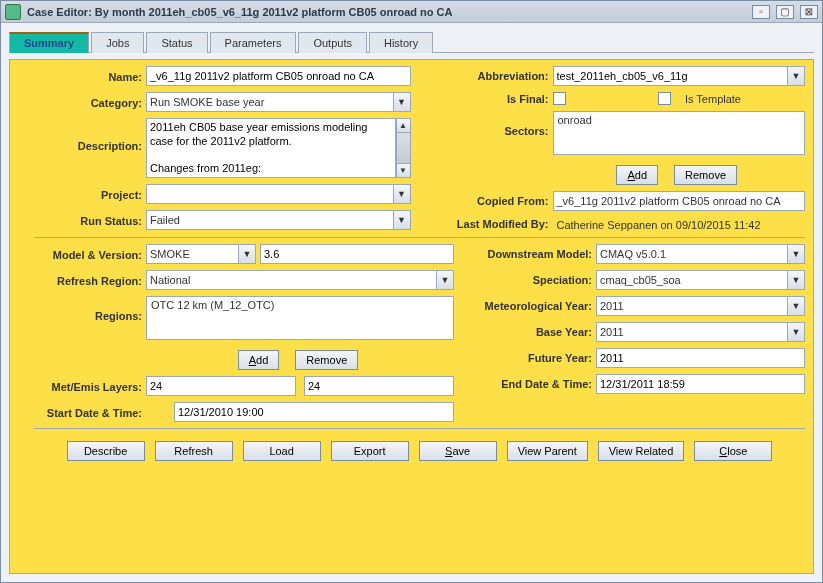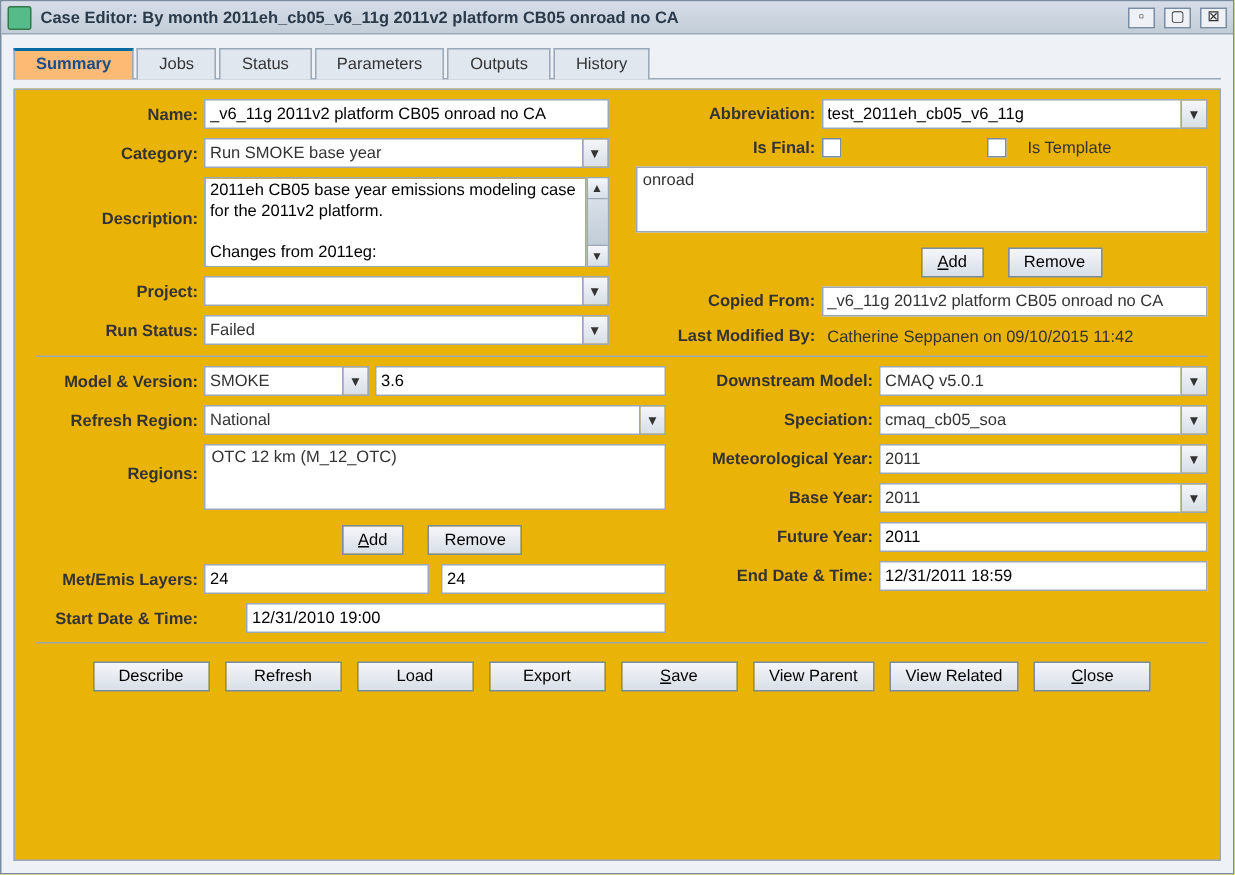--- a/index.html
+++ b/index.html
@@ -70,31 +70,31 @@
     border: 1px solid #9aa8b8;
     border-bottom: none;
     background: #e1e7ef;
     font-size: 11px;
     margin-right: 2px;
     position: relative;
     top: 1px;
     cursor: default;
   }
   .tab.active {
-    background: #fdba74;
+    background: #14b8a6;
     color: #1a4c8a;
     font-weight: bold;
-    border-top: 2px solid #0369a1;
+    border-top: 2px solid #a16207;
     padding-top: 3px;
   }
   .form-area {
     flex: 1;
-    background: #eab308;
+    background: #fde047;
     border: 1px solid #9aa8b8;
-    padding: 6px 8px 4px 14px;
+    padding: 6px 8px 4px 24px;
     display: flex;
     flex-direction: column;
     gap: 4px;
     overflow: hidden;
   }
   .row-group {
     display: flex;
     gap: 18px;
   }
   .col { flex: 1; display: flex; flex-direction: column; gap: 6px; }
@@ -296,20 +296,21 @@
           <div class="field">
             <div class="label2">Is Final:</div>
             <span class="checkbox"></span>
             <span style="flex:1"></span>
             <span class="checkbox"></span>
             <span style="width:6px"></span>
             <span>Is Template</span>
             <span style="width:60px"></span>
           </div>
           <div class="field top">
+            <div class="label2" style="padding-top:14px">Sectors:</div>
             <div class="listbox">
               <div>onroad</div>
             </div>
           </div>
           <div class="btn-row" style="justify-content:center;padding-left:120px">
             <button class="mini-btn"><u>A</u><span></span>dd</button>
             <button class="mini-btn">Remove</button>
           </div>
           <div class="field">
             <div class="label2">Copied From:</div>

